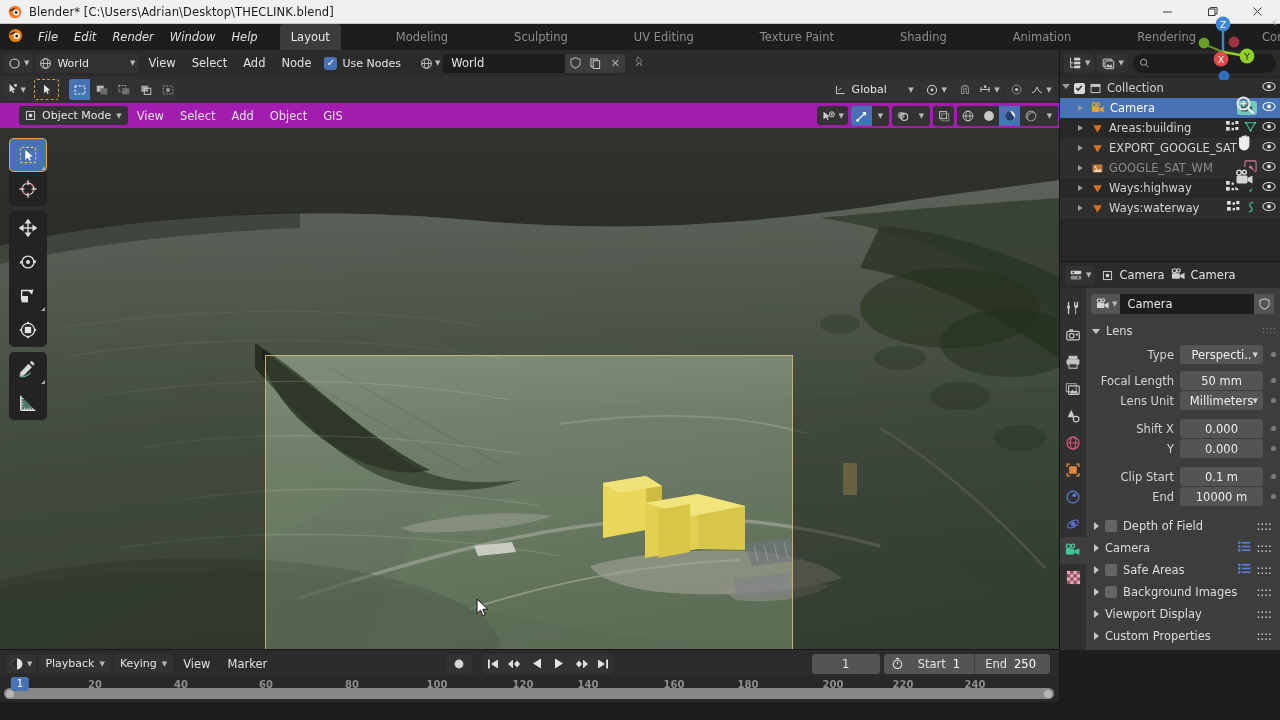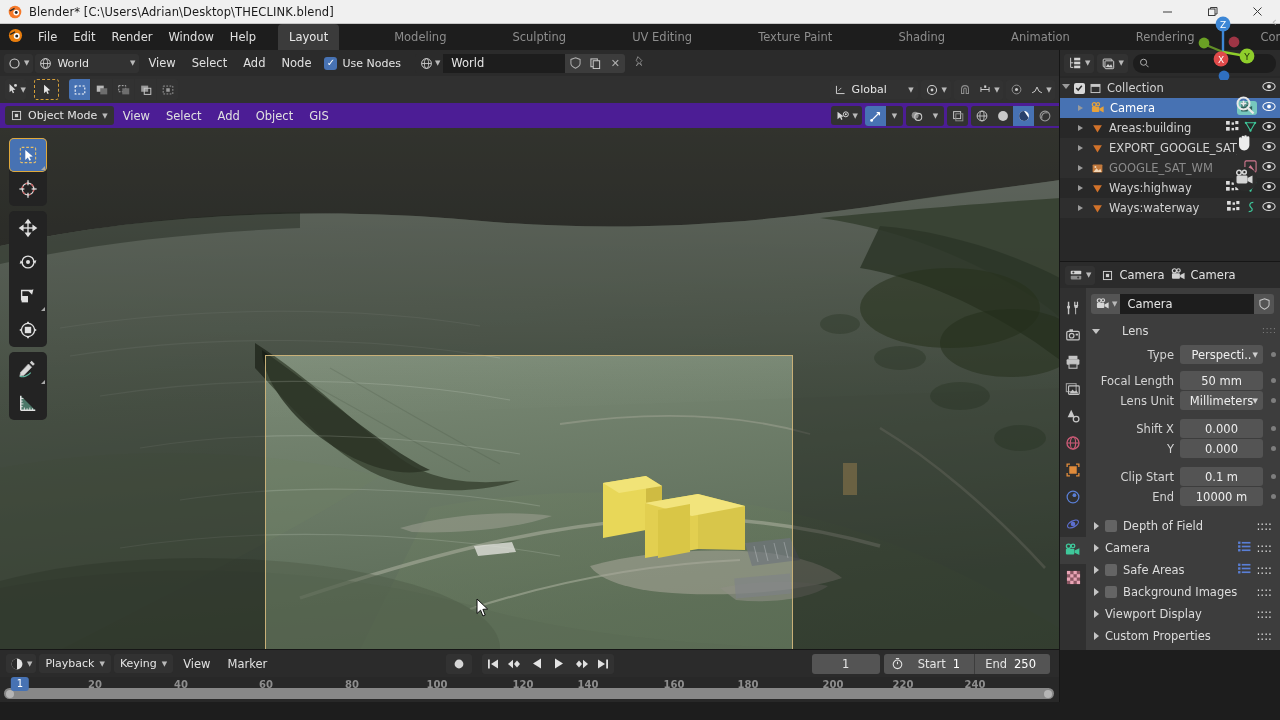--- a/index.html
+++ b/index.html
@@ -28,21 +28,21 @@
     color: #404040;
   }
 
   
   .topbar {
     position: absolute; top: 24px; left: 0; width: 1280px; height: 26px;
     background: #1d1d1d; display: flex; align-items: center;
   }
   .blender-logo { margin: 0 7px 0 8px; }
   .menu-item {
-    padding: 3px 8px; color: #e0e0e0; font-size: 11.5px; border-radius: 3px; white-space: nowrap;
+    padding: 3px 8px; color: #e0e0e0; font-size: 11.5px; border-radius: 3px; white-space: nowrap; font-style: italic;
   }
   .ws-tabs { display: flex; align-items: center; margin-left: 14px; height: 26px; gap: 44px; }
   .ws-tab {
     padding: 5px 11px 6px; font-size: 11.5px; color: #8d8d8d; white-space: nowrap;
     border-radius: 4px 4px 0 0; height: 26px; display: flex; align-items: center;
   }
   .ws-tab.active { background: #3b3b3b; color: #e9e9e9; }
 
   .topbar-right {
     margin-left: auto; display: flex; align-items: center; gap: 0; padding-right: 4px;
@@ -108,21 +108,21 @@
   .tool-grp .tool-btn:last-child { border-radius: 0 3px 3px 0; }
   .active-tool-box {
     width: 25px; height: 21px; border: 1px dashed #d59f3a; border-radius: 3px;
     display: flex; align-items: center; justify-content: center; margin-left: 4px;
   }
   .tool-right { margin-left: auto; display: flex; align-items: center; gap: 3px; }
 
   
   .row-vp {
     position: absolute; top: 103px; left: 0; width: 1080px; height: 25px;
-    background: #4c1d95; display: flex; align-items: center; padding: 0 5px; gap: 2px;
+    background: #a21caf; display: flex; align-items: center; padding: 0 19px; gap: 2px;
   }
   .mode-dd {
     display: flex; align-items: center; gap: 5px; background: #333; border-radius: 3px;
     height: 19px; padding: 0 6px 0 5px;
   }
   .vp-right { margin-left: auto; display: flex; align-items: center; gap: 3px; padding-right: 3px; }
   .seg { display: flex; background: #323232; border-radius: 3px; overflow: hidden; }
   .seg > div {
     width: 21px; height: 20px; display: flex; align-items: center; justify-content: center;
   }
@@ -249,21 +249,21 @@
   .ptab.active { background: #3d3d3d; }
   .props-body {
     position: absolute; top: 288px; left: 1086px; width: 194px; height: 362px;
     background: #3d3d3d; padding: 5px 0 0 0; overflow: hidden;
   }
   .prop-idblock { display: flex; align-items: center; height: 20px; margin: 1px 6px 7px 5px; }
   .pid-icon { background: #545454; border-radius: 3px 0 0 3px; height: 20px; display: flex; align-items: center; gap: 2px; padding: 0 3px 0 5px; }
   .pid-name { background: #1d1d1d; height: 20px; flex: 1; display: flex; align-items: center; padding: 0 7px; font-size: 11.5px; }
   .pid-btn { background: #545454; border-radius: 0 3px 3px 0; width: 20px; height: 20px; display: flex; align-items: center; justify-content: center; }
   .panel-hdr {
-    display: flex; align-items: center; gap: 22px; height: 20px; padding: 0 8px 0 6px;
+    display: flex; align-items: center; gap: 6px; height: 20px; padding: 0 8px 0 6px;
     font-size: 11.5px; color: #dcdcdc;
   }
   .panel-hdr .grip { margin-left: auto; letter-spacing: 1px; color: #8a8a8a; font-size: 8px; line-height: 6px; width: 10px; }
   .ptri { width: 0; height: 0; border-left: 4px solid transparent; border-right: 4px solid transparent; border-top: 5px solid #c4c4c4; }
   .ptri.right { border-left: 5px solid #c4c4c4; border-right: 0; border-top: 4px solid transparent; border-bottom: 4px solid transparent; }
   .prow { display: flex; align-items: center; height: 19px; margin: 1px 4px 1px 0; gap: 6px; }
   .prow .plabel { width: 88px; text-align: right; font-size: 11.5px; color: #d4d4d4; }
   .pfield {
     flex: 1; background: #545454; border-radius: 3px; height: 19px;
     display: flex; align-items: center; justify-content: center; font-size: 11.5px; color: #eee;

